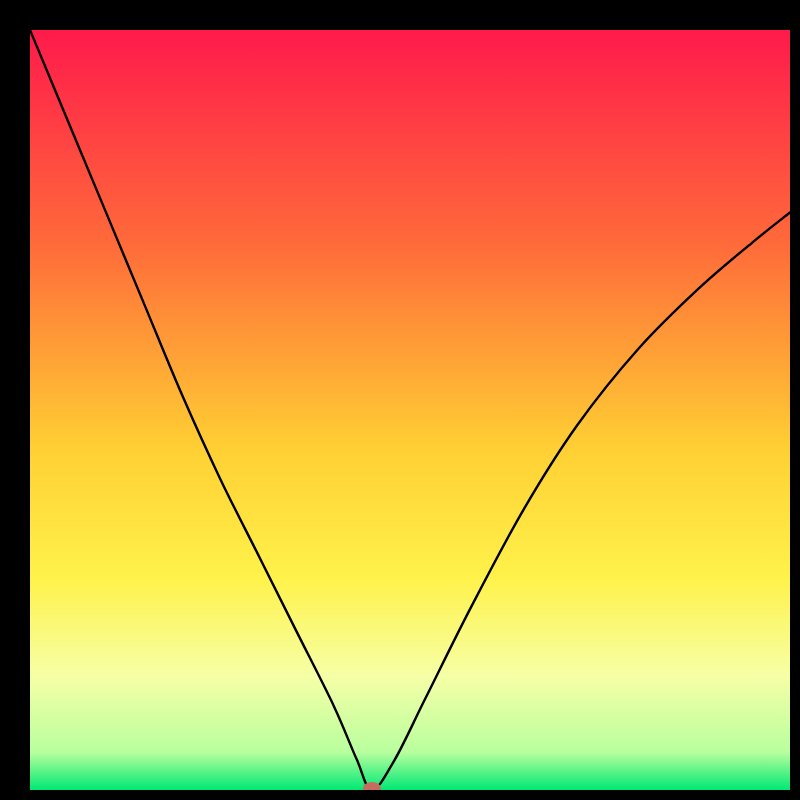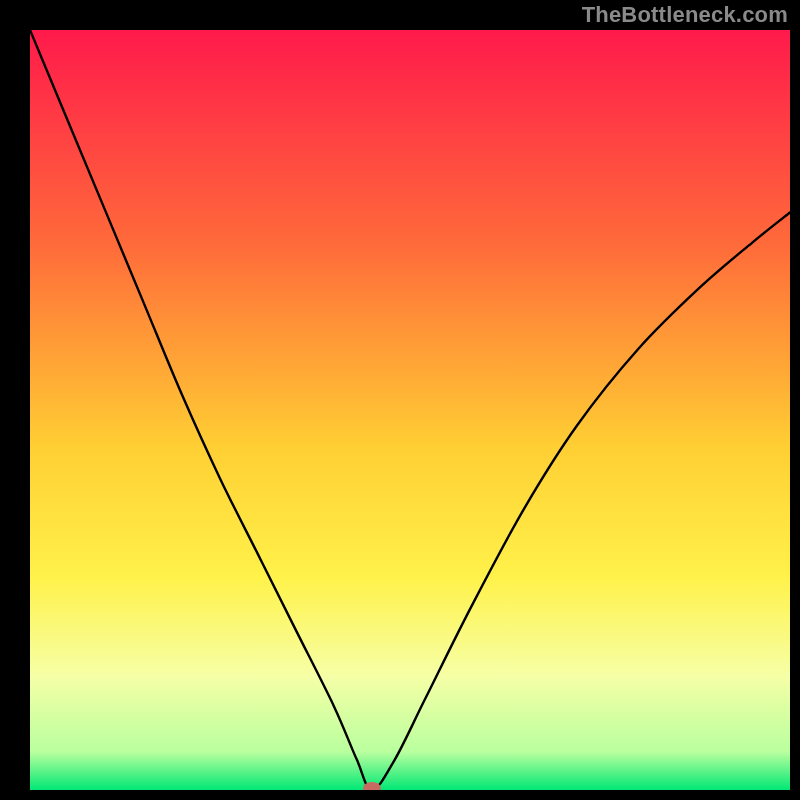--- a/index.html
+++ b/index.html
@@ -28,21 +28,20 @@
     width: 760px;
     height: 760px;
   }
   svg { display: block; }
 </style>
 </head>
 <body>
 
 <div class="frame">
 
-  <div class="watermark">TheBottleneck.com</div>
 
   <div class="plot-area">
     <svg id="chart-svg" width="760" height="760" viewBox="0 0 760 760">
       <defs>
         <linearGradient id="bg-grad" x1="0" y1="0" x2="0" y2="1">
             <stop offset="0%" stop-color="#ff1a4b"></stop>
             <stop offset="28%" stop-color="#ff6a3a"></stop>
             <stop offset="55%" stop-color="#ffcf33"></stop>
             <stop offset="72%" stop-color="#fff24a"></stop>
             <stop offset="85%" stop-color="#f6ffa6"></stop>

